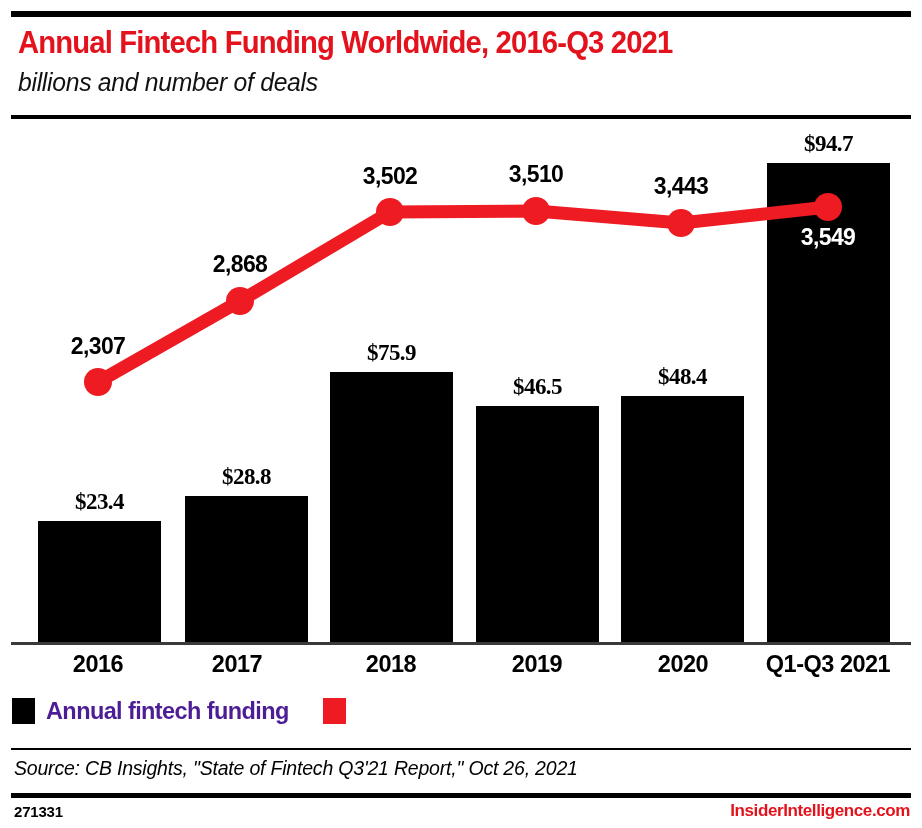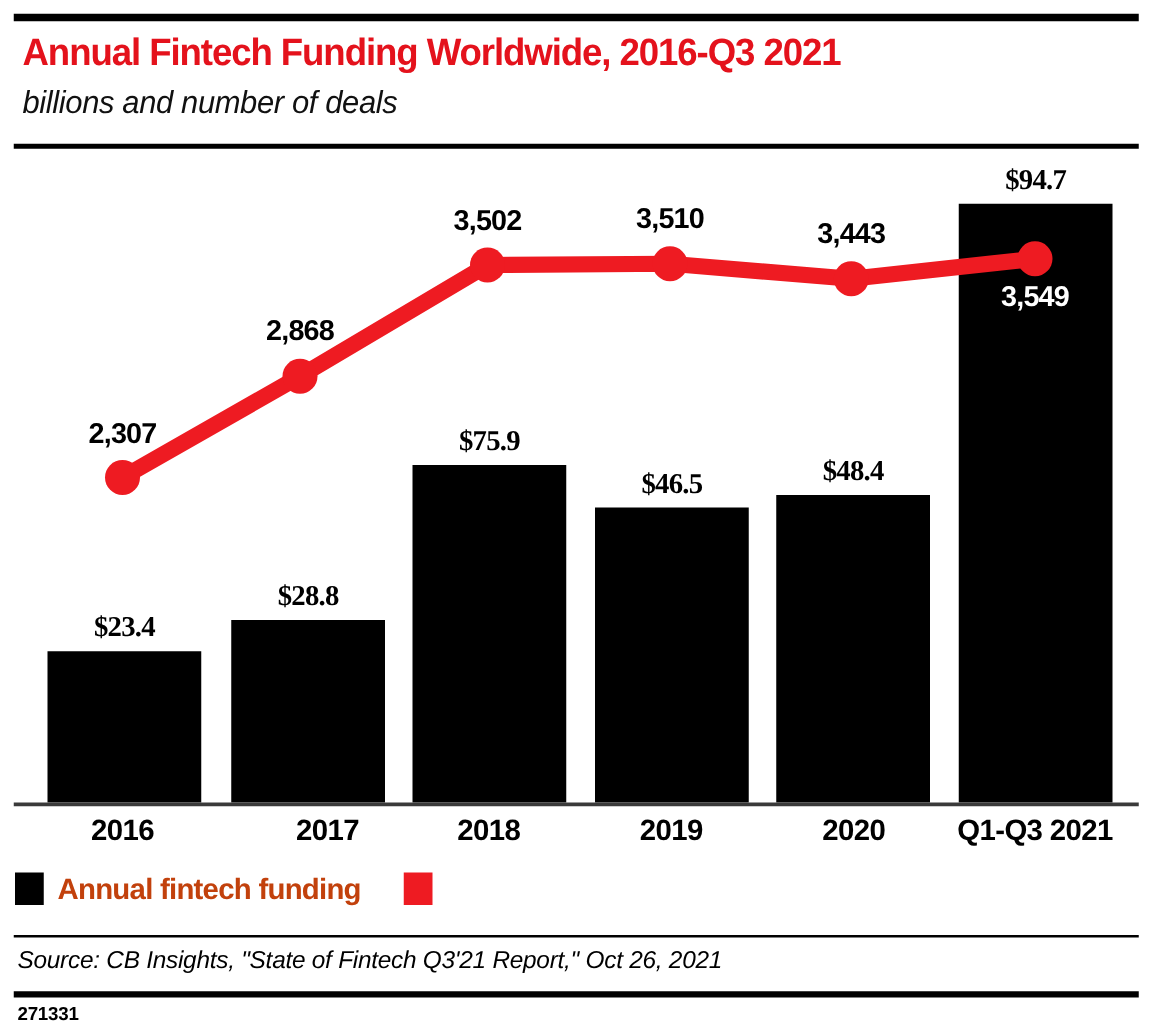--- a/index.html
+++ b/index.html
@@ -131,21 +131,21 @@
   }
   .swatch {
     width: 23px;
     height: 26px;
     margin-right: 11px;
   }
   .legend-text {
     font-size: 23.5px;
     font-weight: bold;
     letter-spacing: -0.6px;
-    color: #c2410c;
+    color: #4c1d95;
     white-space: nowrap;
   }
 
   
   .source {
     position: absolute;
     left: 14px; top: 757px;
     font-size: 19.5px;
     font-style: italic;
     color: #000000;
@@ -218,35 +218,36 @@
         <div class="pt-label" style="left: 330px; width: 120px; top: 163px;">3,502</div>
         <div class="pt-label" style="left: 476px; width: 120px; top: 161px;">3,510</div>
         <div class="pt-label" style="left: 621px; width: 120px; top: 173px;">3,443</div>
         <div class="pt-label inverted" style="left: 768px; width: 120px; top: 224px;">3,549</div>
       </div>
   </div>
 
   <div class="rule-baseline"></div>
   <div id="xlabels-layer">
       <div class="xlabel" style="left: 18px; width: 160px;">2016</div>
-      <div class="xlabel" style="left: 182px; width: 160px;">2017</div>
+      <div class="xlabel" style="left: 157px; width: 160px;">2017</div>
       <div class="xlabel" style="left: 311px; width: 160px;">2018</div>
       <div class="xlabel" style="left: 457px; width: 160px;">2019</div>
       <div class="xlabel" style="left: 603px; width: 160px;">2020</div>
       <div class="xlabel" style="left: 748px; width: 160px;">Q1-Q3 2021</div>
     </div>
 
   <div class="legend" id="legend">
       <div class="legend-item">
         <span class="swatch" style="background: rgb(0, 0, 0);"></span>
         <span class="legend-text">Annual fintech funding</span>
       </div>
       <div class="legend-item">
         <span class="swatch" style="background: rgb(238, 27, 34);"></span>
       </div>
     </div>
 
   <div class="rule rule-source-top"></div>
   <div class="source">Source: CB Insights, "State of Fintech Q3'21 Report," Oct 26, 2021</div>
   <div class="rule rule-source-bot"></div>
   <div class="note-id">271331</div>
+  <div class="brand">InsiderIntelligence.com</div>
 
 </div>
 
 </body></html>

